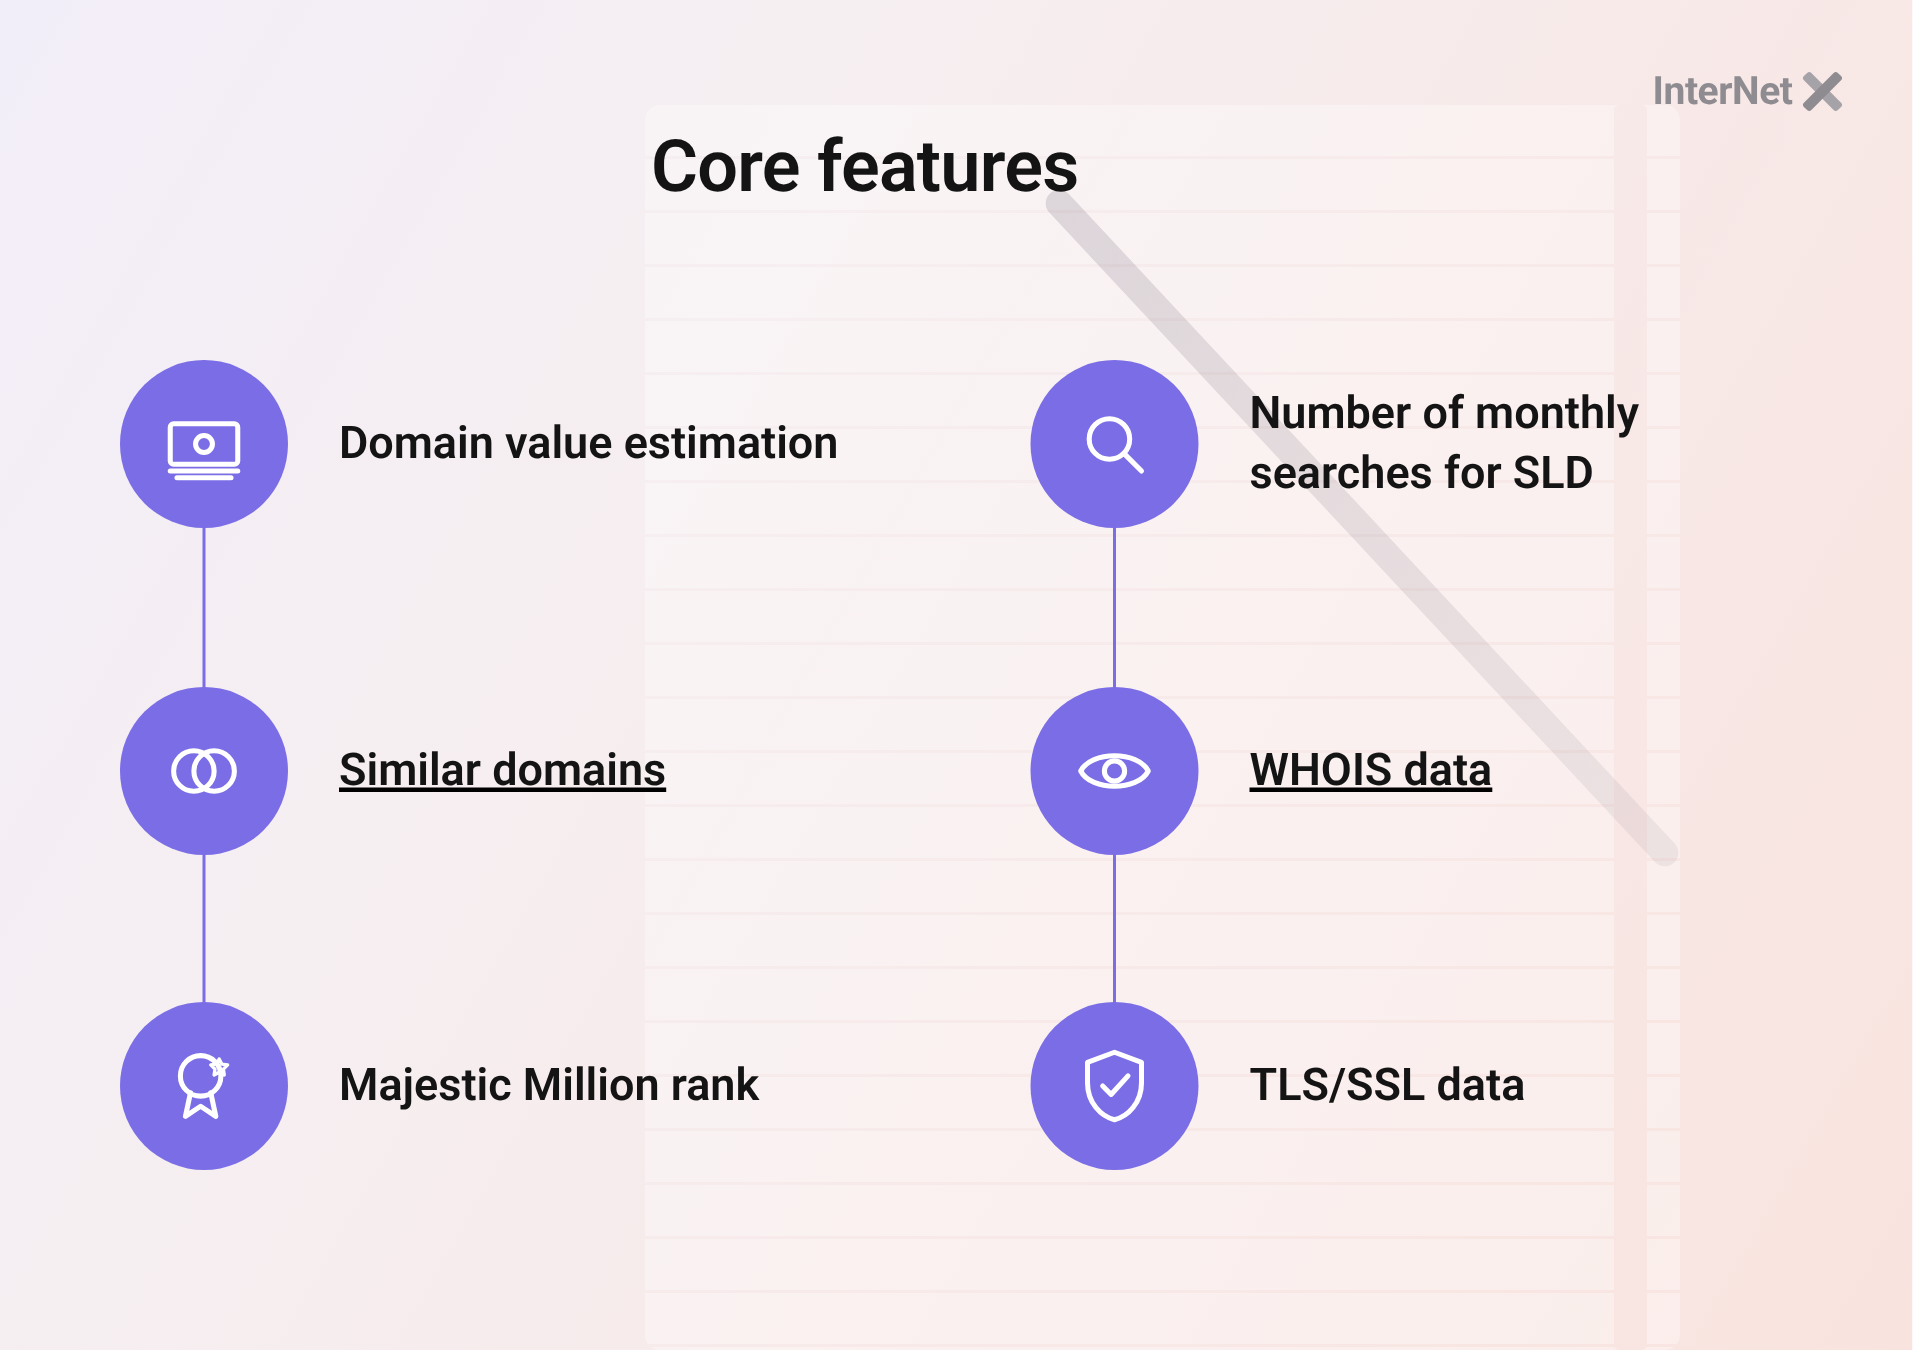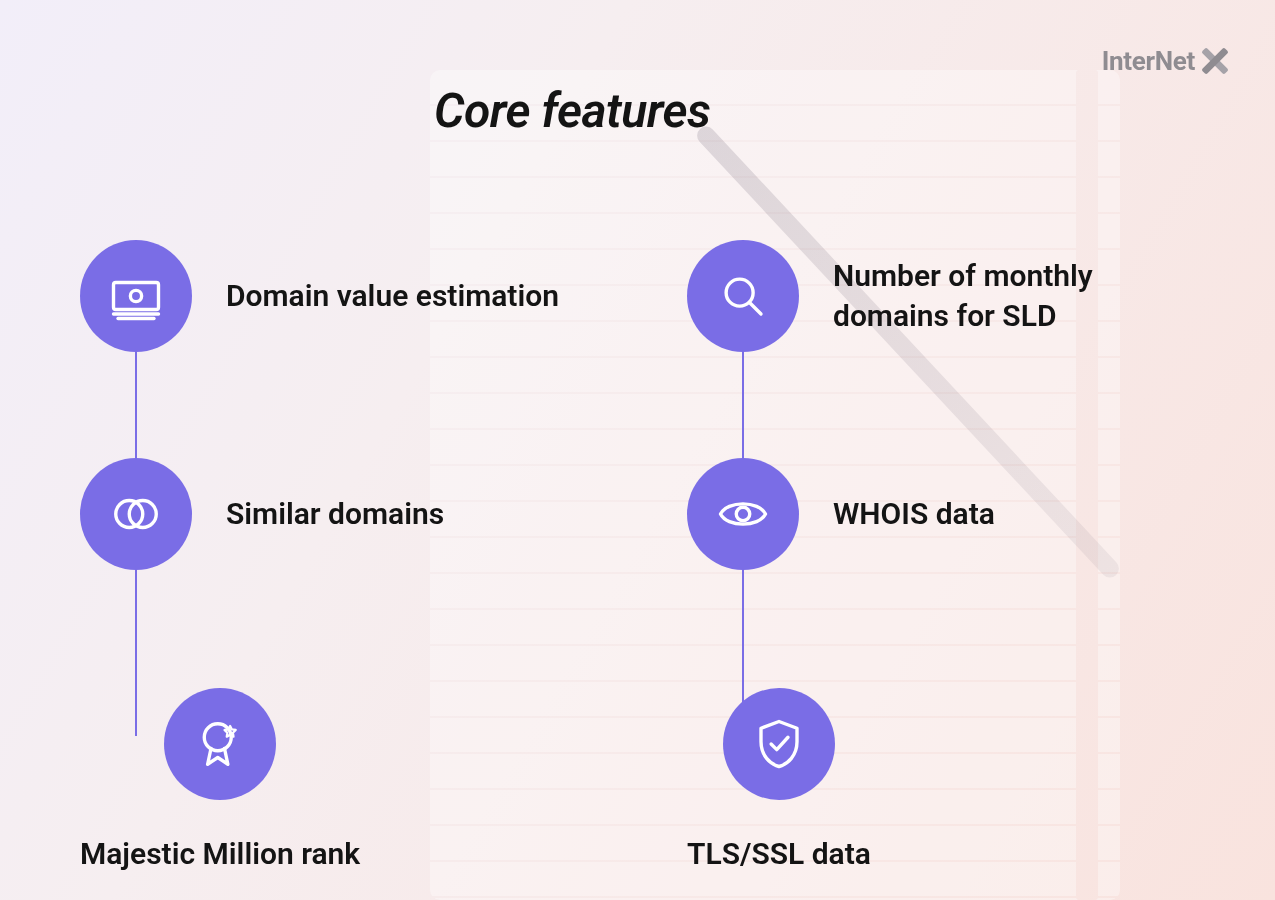--- a/index.html
+++ b/index.html
@@ -79,21 +79,20 @@
   .logo .x::after  { transform: translate(-50%,-50%) rotate(-45deg); background:#8f8c91; }
 
   .title {
     position:absolute;
     left: 434px;
     top: 82px;
     font-size: 48px;
     font-weight: 600;
     color:#141414;
     letter-spacing:-0.5px;
-    font-style:italic;
   }
 
   .columns {
     position:absolute;
     left: 80px;
     top: 240px;
     right: 40px;
     bottom: 30px;
     display:flex;
     gap: 67px;
@@ -111,22 +110,22 @@
     background:#7a6de6;
   }
   .item {
     position:absolute;
     left: 0;
     display:flex;
     align-items:center;
     gap: 34px;
   }
   .item.pos1 { top: 0; }
-  .item.pos2 { top: 218px; }
-  .item.pos3 { top: 448px; flex-direction: column; }
+  .item.pos2 { top: 218px; text-decoration: underline; }
+  .item.pos3 { top: 428px; }
 
   .circle {
     width: 112px; height: 112px;
     border-radius: 50%;
     background: #7a6de6;
     display:flex;
     align-items:center;
     justify-content:center;
     flex-shrink:0;
   }
@@ -205,21 +204,21 @@
 
       <div class="item pos1">
         <div class="circle">
           <span>
             <svg viewBox="0 0 48 48" fill="none" stroke="#ffffff" stroke-width="3" stroke-linecap="round">
               <circle cx="21" cy="21" r="12"></circle>
               <line x1="30" y1="30" x2="40" y2="40"></line>
             </svg>
           </span>
         </div>
-        <div class="label">Number of monthly domains for SLD</div>
+        <div class="label">Number of monthly searches for SLD</div>
       </div>
 
       <div class="item pos3">
         <div class="circle">
           <span>
             <svg viewBox="0 0 48 48" fill="none" stroke="#ffffff" stroke-width="3" stroke-linecap="round" stroke-linejoin="round">
               <path d="M24 4 L40 10 V22 C40 34 32 42 24 44 C16 42 8 34 8 22 V10 Z"></path>
               <path d="M17 24 L22 29 L32 18"></path>
             </svg>
           </span>

